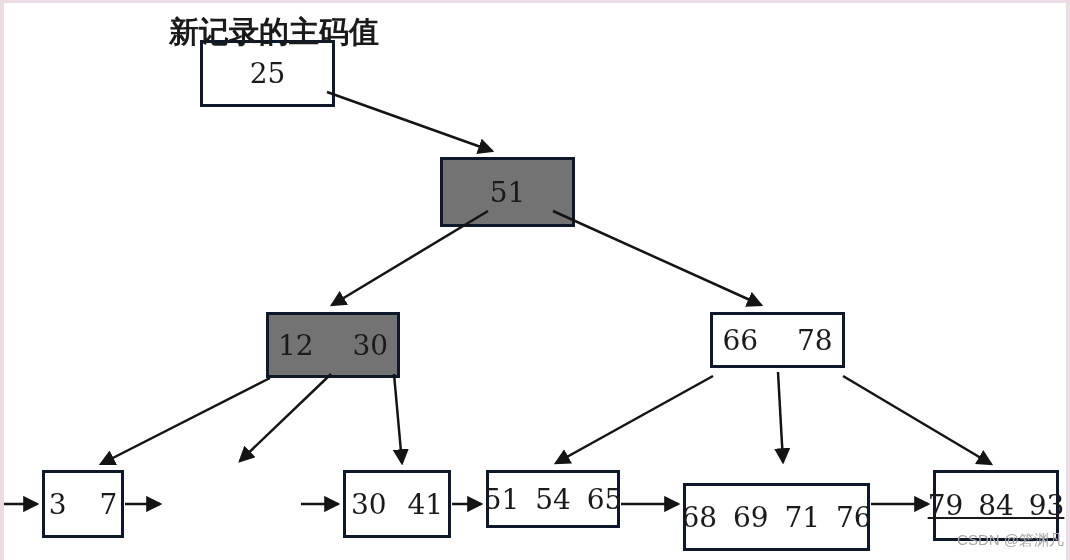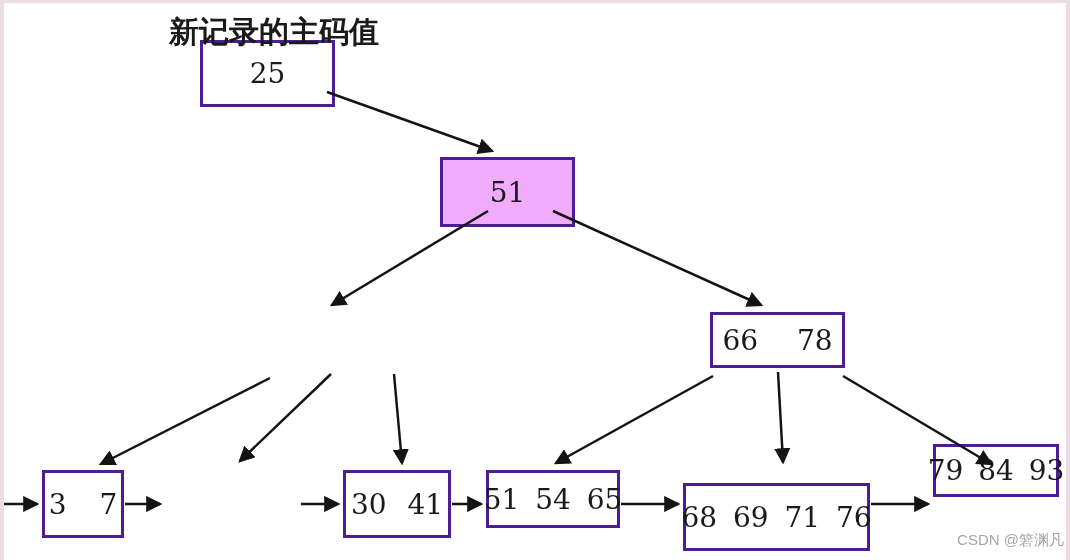--- a/index.html
+++ b/index.html
@@ -25,30 +25,30 @@
     font-weight: bold;
     letter-spacing: 0px;
     z-index: 2;
     white-space: nowrap;
     margin-top: 11px;
   }
 
   .node {
     position: absolute;
     box-sizing: border-box;
-    border: 3px solid #4c1d95;
+    border: 3px solid #0f172a;
     background: #ffffff;
     display: flex;
     align-items: center;
     justify-content: center;
     font-size: 28px;
     z-index: 1;
     white-space: pre;
   }
-  .node.highlight { background: #f0abfc; }
+  .node.highlight { background: #737373; }
 
   svg.wires {
     position: absolute;
     left: 0; top: 0;
     width: 1070px; height: 560px;
     z-index: 5;
     pointer-events: none;
   }
 
   .watermark {
@@ -73,37 +73,40 @@
   <div class="title">新记录的主码值</div>
 
   <div class="node" style="left:200px; top:40px; width:135px; height:67px;">
     <span>25</span>
   </div>
 
   <div class="node highlight" style="left:440px; top:157px; width:135px; height:70px;">
     <span>51</span>
   </div>
 
+  <div class="node highlight" style="left:266px; top:312px; width:134px; height:66px;">
+    <span style="word-spacing:30px;">12 30</span>
+  </div>
   <div class="node" style="left:710px; top:312px; width:135px; height:56px;">
     <span style="word-spacing:30px;">66 78</span>
   </div>
 
   <div class="node" style="left:42px; top:470px; width:82px; height:68px;">
     <span style="word-spacing:24px;">3 7</span>
   </div>
   <div class="node" style="left:343px; top:470px; width:108px; height:68px;">
     <span style="word-spacing:12px;">30 41</span>
   </div>
   <div class="node" style="left:486px; top:470px; width:134px; height:58px;">
     <span style="word-spacing:7px;">51 54 65</span>
   </div>
   <div class="node" style="left:683px; top:483px; width:187px; height:68px;">
     <span style="word-spacing:7px;">68 69 71 76</span>
   </div>
-  <div class="node" style="left:933px; top:444px; width:126px; height:53px;">
+  <div class="node" style="left:933px; top:470px; width:126px; height:71px;text-decoration:underline;">
     <span style="word-spacing:6px;">79 84 93</span>
   </div>
 
   <svg class="wires" viewBox="0 0 1070 560">
     <defs>
       <marker id="ah" viewBox="0 0 10 10" refX="8.5" refY="5" markerWidth="6.5" markerHeight="6.5" orient="auto">
         <path d="M0,0 L10,5 L0,10 z" fill="#141414"></path>
       </marker>
     </defs>
     <g stroke="#141414" stroke-width="2.5" fill="none">

